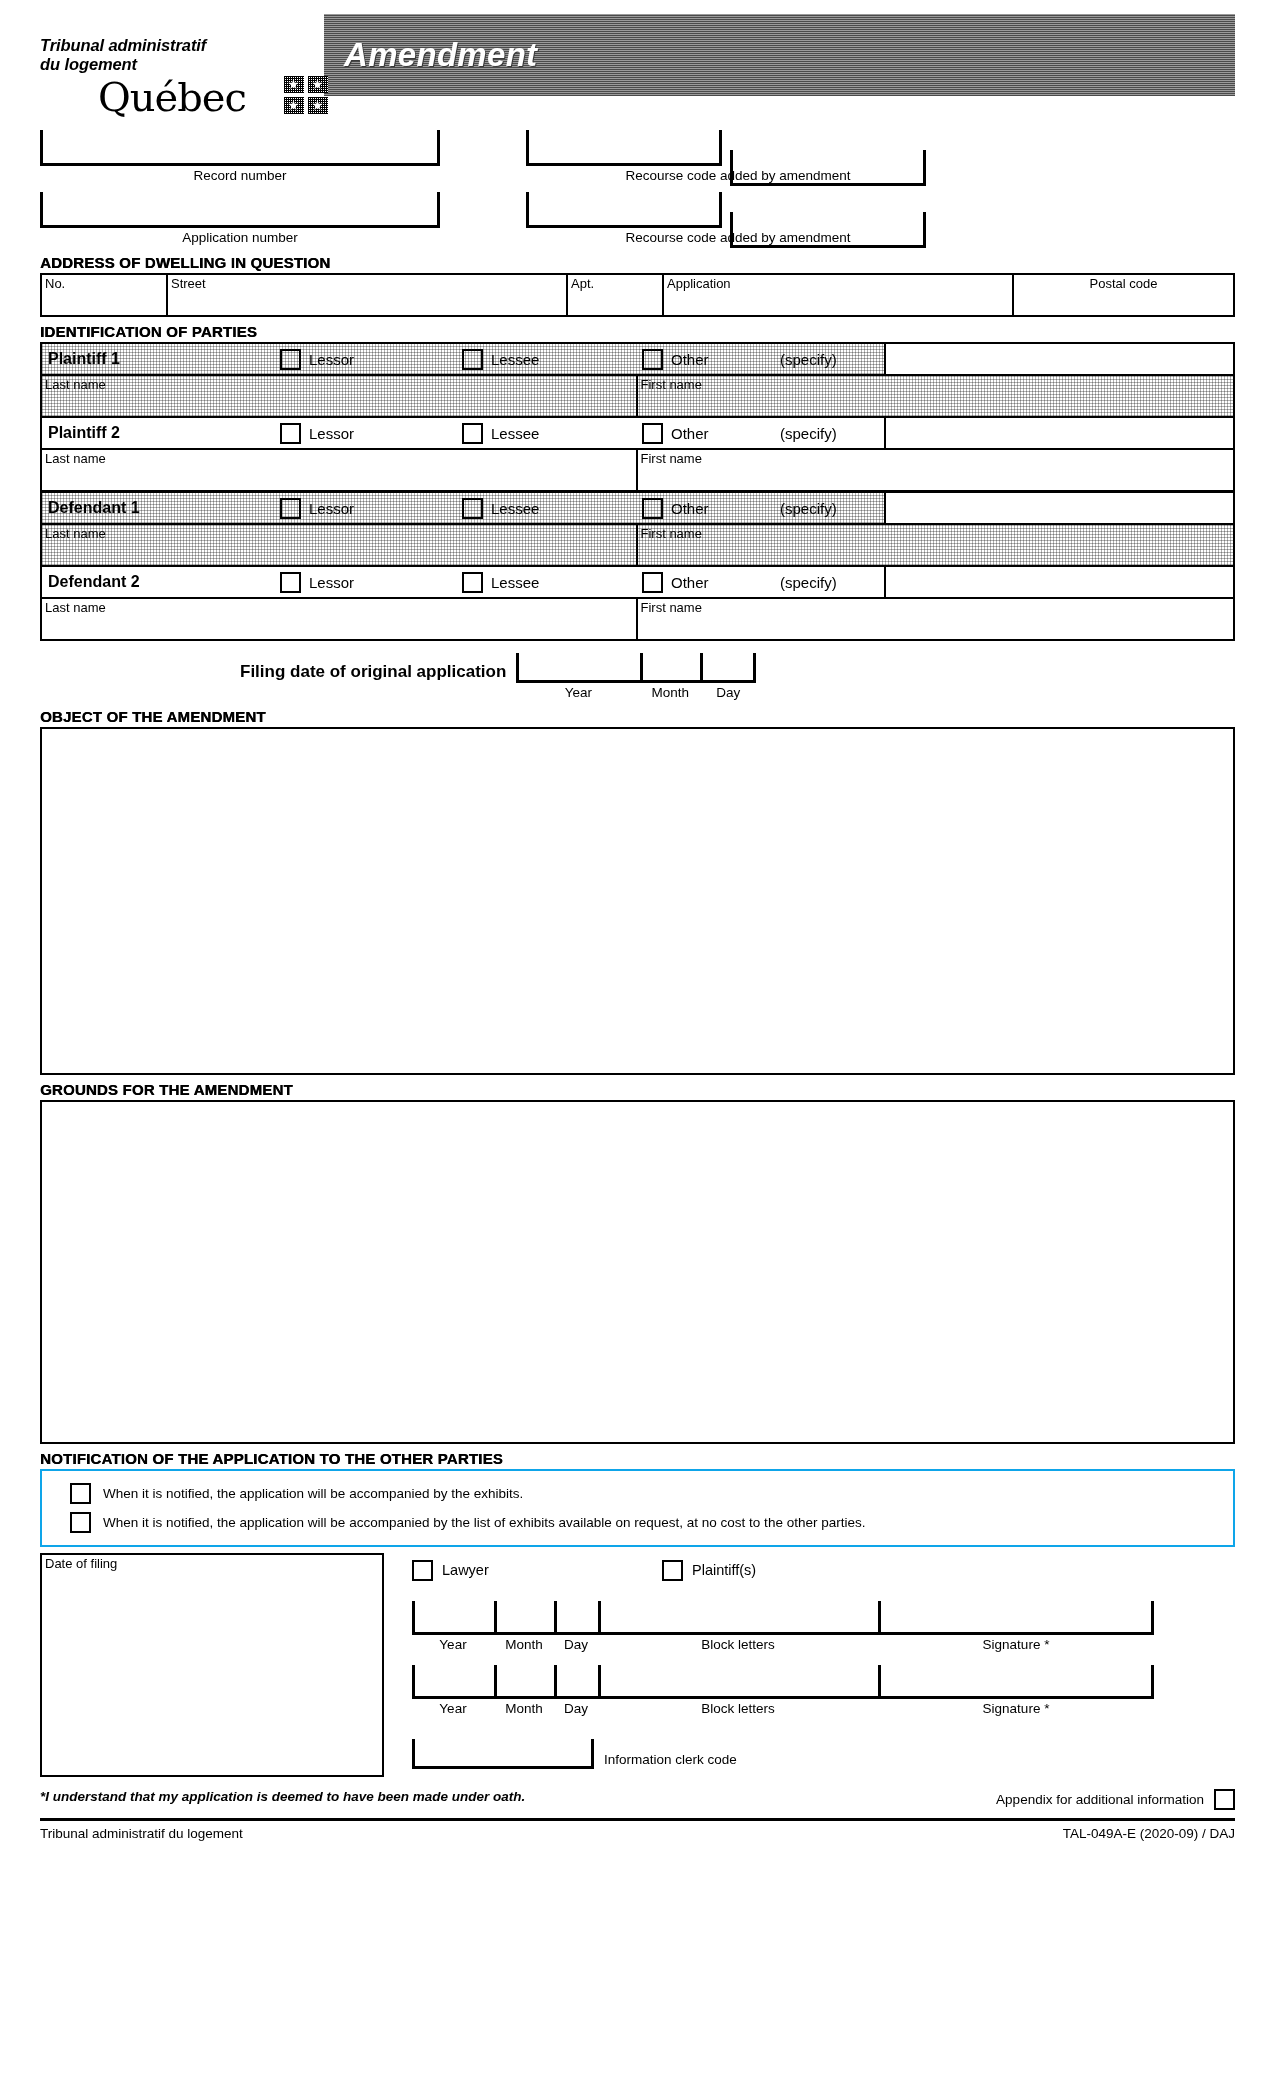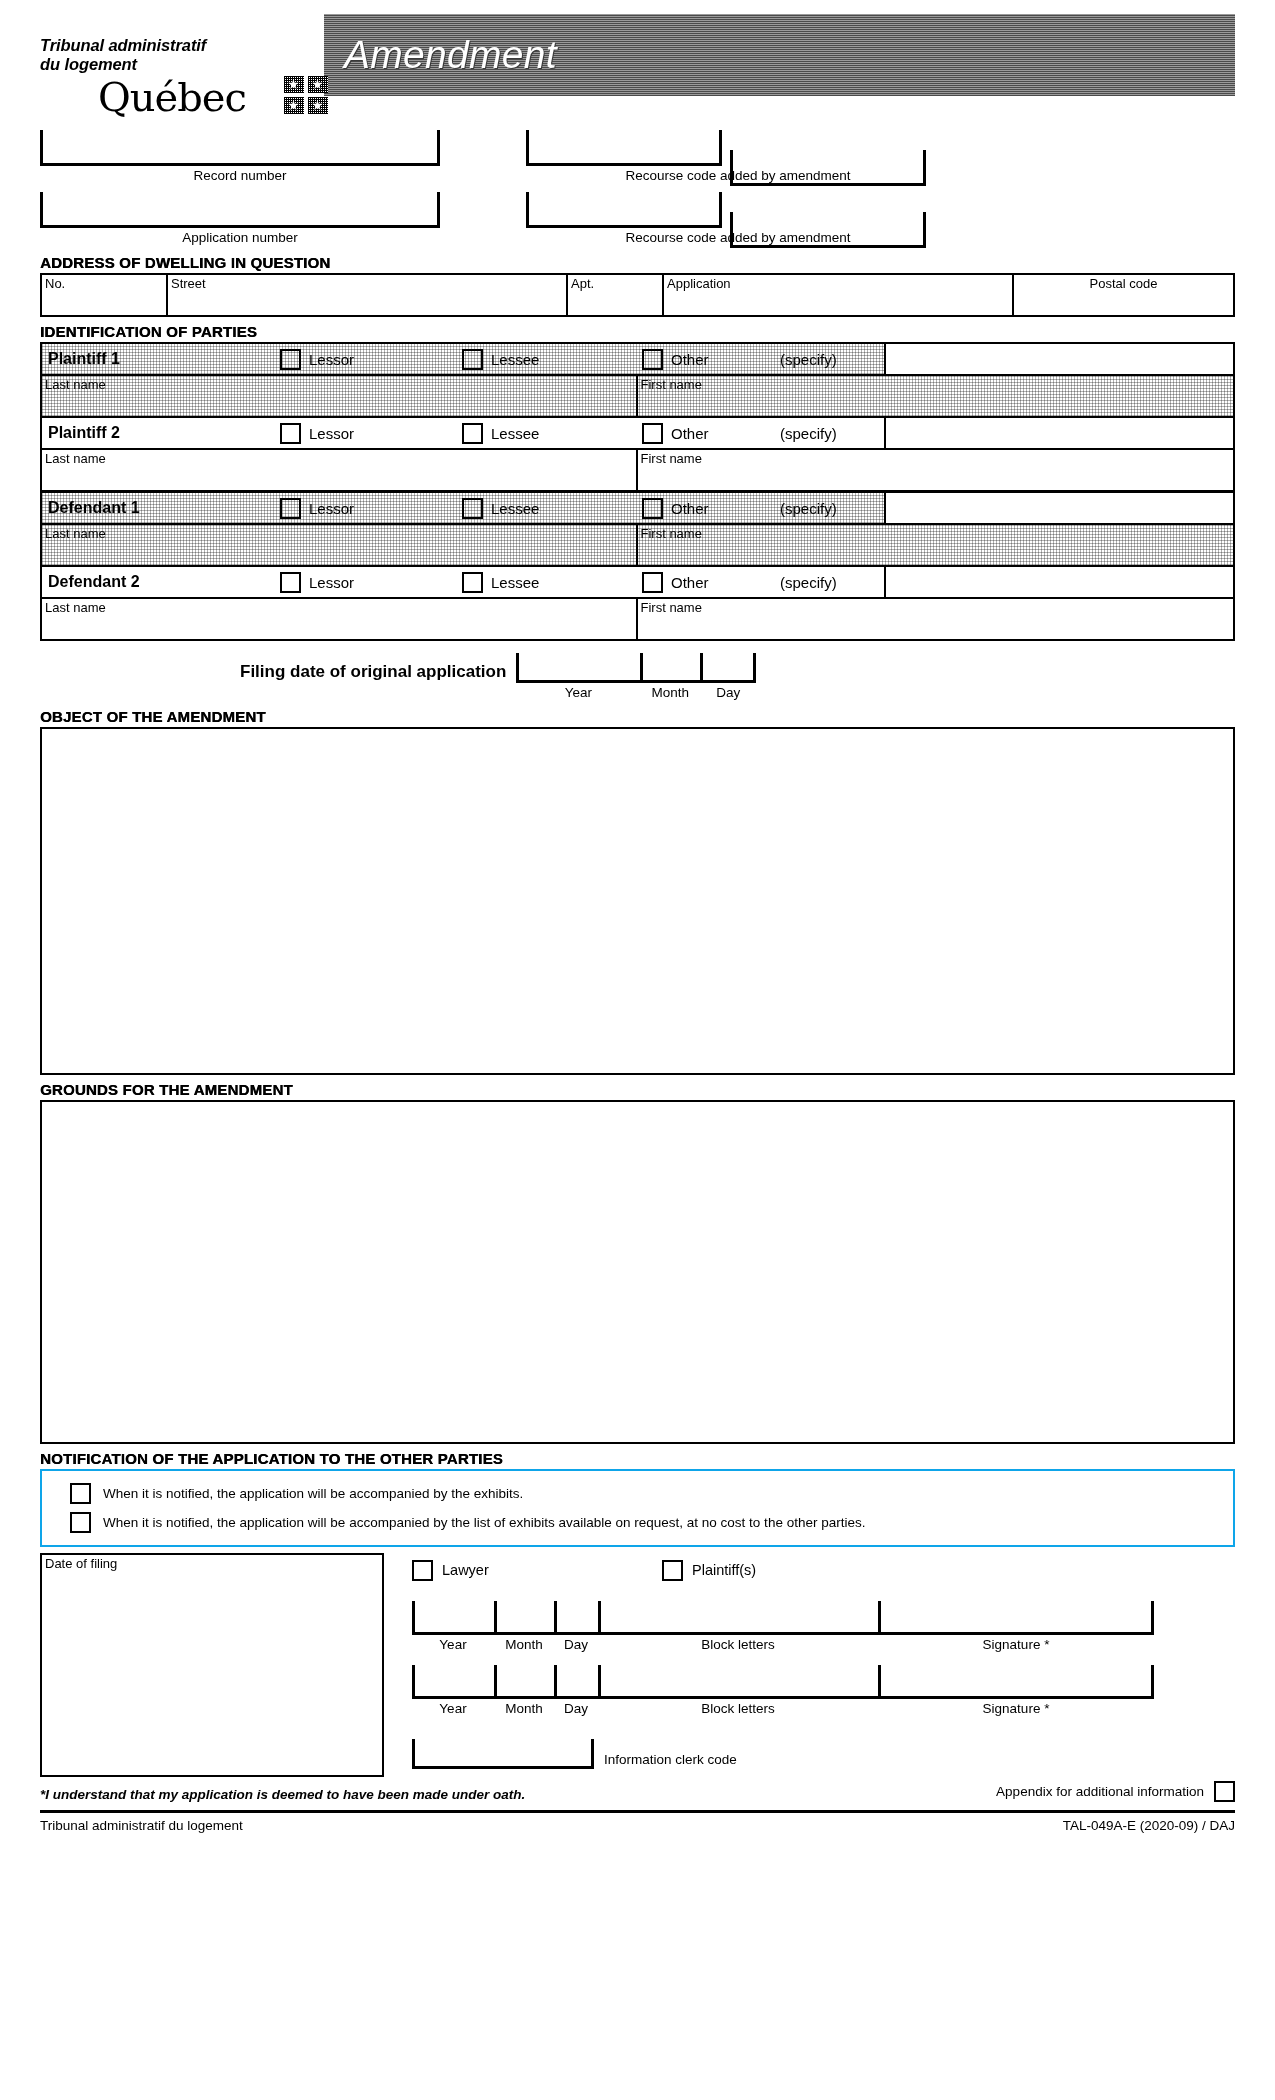--- a/index.html
+++ b/index.html
@@ -84,22 +84,22 @@
     background:
       repeating-linear-gradient(0deg, #4a4a4a 0 1px, #9a9a9a 1px 2px),
       repeating-linear-gradient(90deg, #4a4a4a 0 1px, #9a9a9a 1px 2px);
     background-color: #6e6e6e;
     display: flex;
     align-items: center;
     padding-left: 20px;
   }
   .title-banner-text {
     color: #ffffff;
-    font-size: 39px;
-    font-weight: normal;
+    font-size: 33px;
+    font-weight: bold;
     font-style: italic;
     letter-spacing: 0.3px;
     text-shadow: 1px 1px 0 #3a3a3a;
   }
 
   
   .bracket-row {
     display: flex;
     align-items: flex-end;
     margin-top: 4px;
@@ -255,23 +255,23 @@
     width: 182px; height: 30px;
     border-left: 3px solid #000;
     border-bottom: 3px solid #000;
     border-right: 3px solid #000;
   }
   .clerk-label { font-size: 13.5px; margin-left: 10px; padding-bottom: 2px; }
 
   
   .oath-row {
     display: flex;
-    align-items: flex-end;
+    align-items: flex-start;
     justify-content: space-between;
-    margin-top: 4px;
+    margin-top: 12px;
   }
   .oath-text {
     font-size: 13.5px;
     font-style: italic;
     font-weight: bold;
   }
   .appendix-wrap { display: flex; align-items: center; }
   .appendix-label { font-size: 13.5px; margin-right: 10px; }
   .footer-rule {
     border-top: 3px solid #000;

